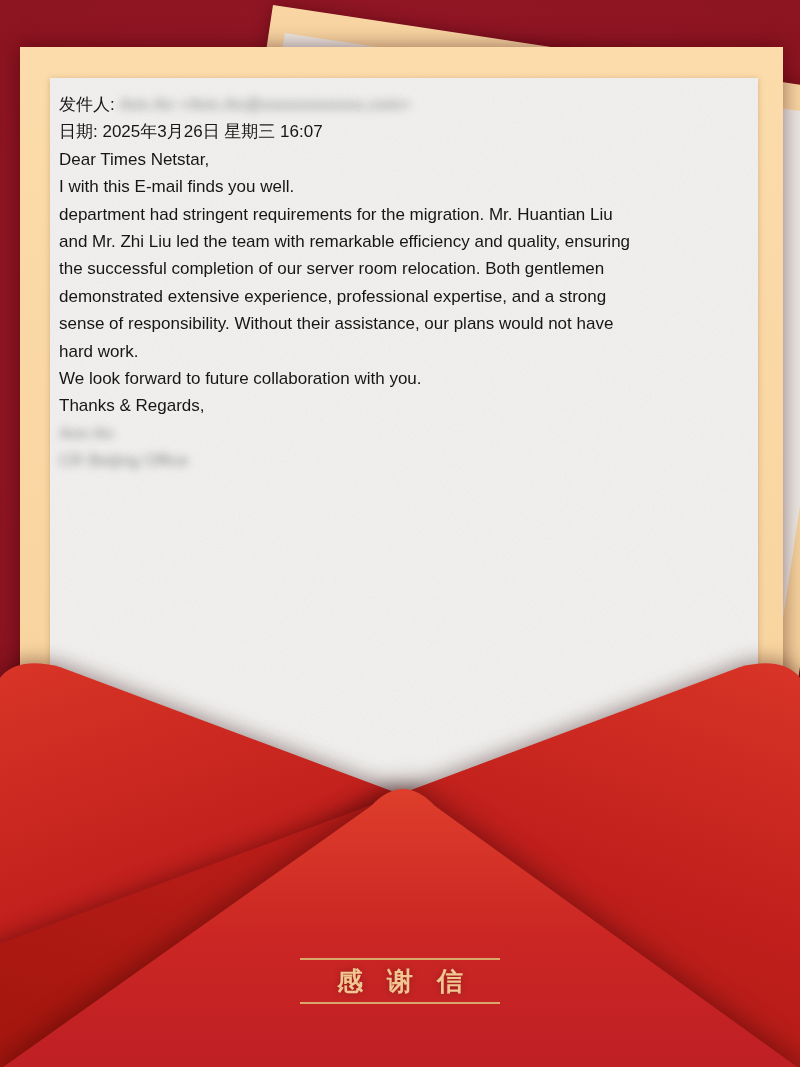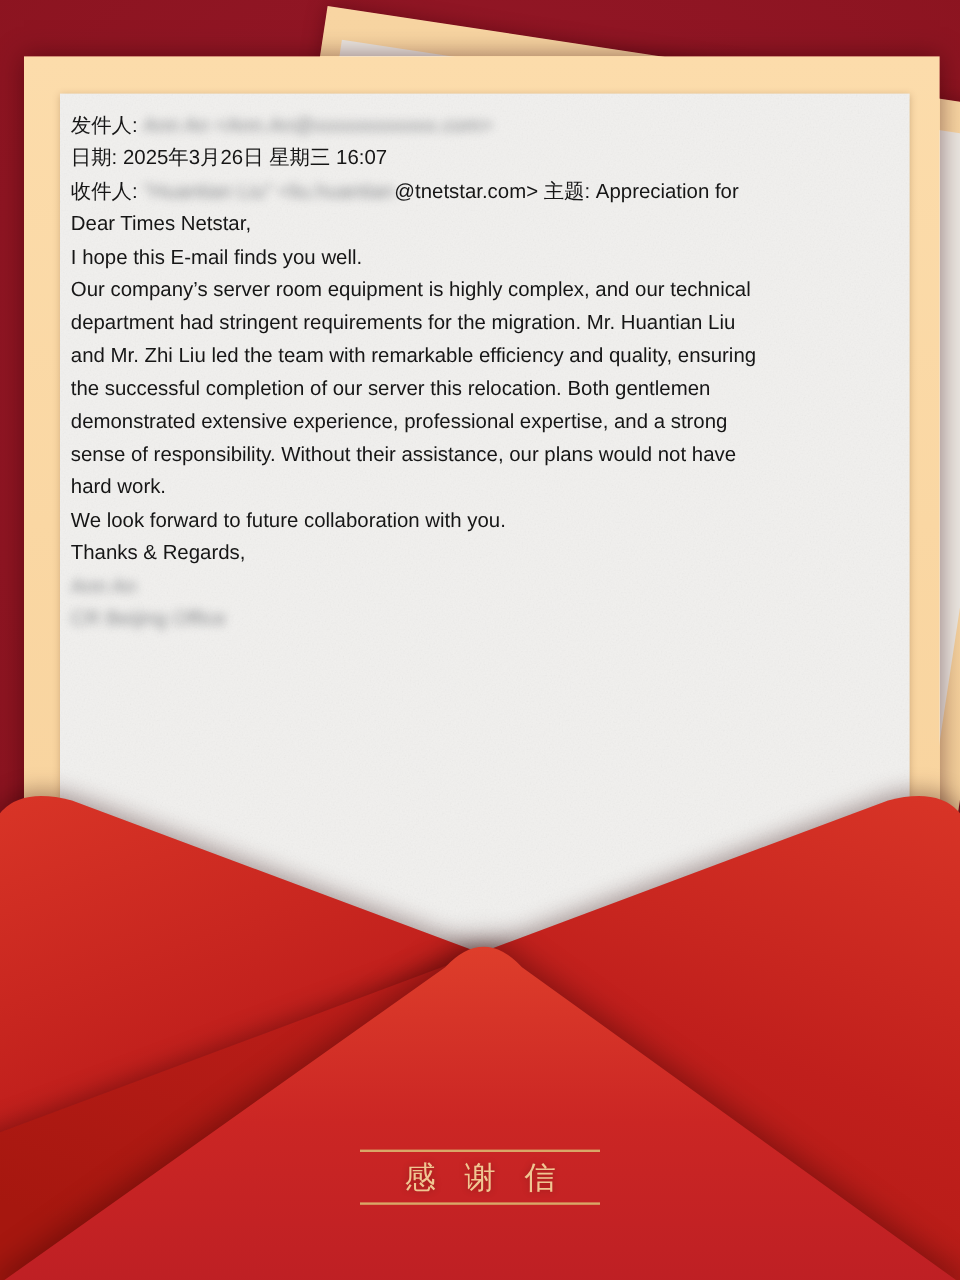--- a/index.html
+++ b/index.html
@@ -44,21 +44,21 @@
   .flap-shadow{filter:drop-shadow(0 -5px 9px rgba(40,0,0,.35));}
   .front-shadow{filter:drop-shadow(0 -7px 12px rgba(40,0,0,.38));}
   
   .badge{
     position:absolute;left:300px;top:958px;width:200px;height:46px;
     display:flex;flex-direction:column;justify-content:space-between;align-items:center;
     z-index:5;
   }
   .badge .rule{width:200px;height:2px;background:#d9a767;}
   .badge .label{
-    color:#f0c692;font-size:26px;line-height:26px;font-weight:normal;
+    color:#f0c692;font-size:26px;line-height:26px;font-weight:bold;
     letter-spacing:24px;margin-right:-24px;text-align:center;
     text-shadow:0 0 6px rgba(0,0,0,.25);
   }
 </style>
 </head>
 <body>
 
 <div class="stage">
 
   <div class="paper-back">
@@ -74,27 +74,25 @@
         <feColorMatrix type="saturate" values="0"></feColorMatrix>
         <feComponentTransfer>
             <feFuncA type="linear" slope="0.10" intercept="0"></feFuncA>
           </feComponentTransfer>
       </filter>
       <rect width="100%" height="100%" filter="url(#np)"></rect>
     </svg>
     <div class="letter-body">
         <div class="line"><span>发件人: </span><span class="redacted">Ann An &lt;Ann.An@xxxxxxxxxxxx.com&gt;</span></div>
         <div class="line"><span>日期: 2025年3月26日 星期三 16:07</span></div>
-        <div class="line"><span>收件人: </span><span class="redacted">"Huantian Liu" &lt;liu.huantian</span><span>@tnetstar.com&gt; 主题: Appreciation for</span></div>
         <div class="line"><span>Dear Times Netstar,</span></div>
-        <div class="line"><span>I hope this E-mail finds you well.</span></div>
-        <div class="line"><span>Our company’s server room equipment is highly complex, and our technical</span></div>
+        <div class="line"><span>I with this E-mail finds you well.</span></div>
         <div class="line"><span>department had stringent requirements for the migration. Mr. Huantian Liu</span></div>
         <div class="line"><span>and Mr. Zhi Liu led the team with remarkable efficiency and quality, ensuring</span></div>
-        <div class="line"><span>the successful completion of our server this relocation. Both gentlemen</span></div>
+        <div class="line"><span>the successful completion of our server room relocation. Both gentlemen</span></div>
         <div class="line"><span>demonstrated extensive experience, professional expertise, and a strong</span></div>
         <div class="line"><span>sense of responsibility. Without their assistance, our plans would not have</span></div>
         <div class="line"><span>hard work.</span></div>
         <div class="line"><span>We look forward to future collaboration with you.</span></div>
         <div class="line"><span>Thanks &amp; Regards,</span></div>
         <div class="line"><span class="redacted">Ann An</span></div>
         <div class="line"><span class="redacted">CR Beijing Office</span></div>
       </div>
   </div>
 

